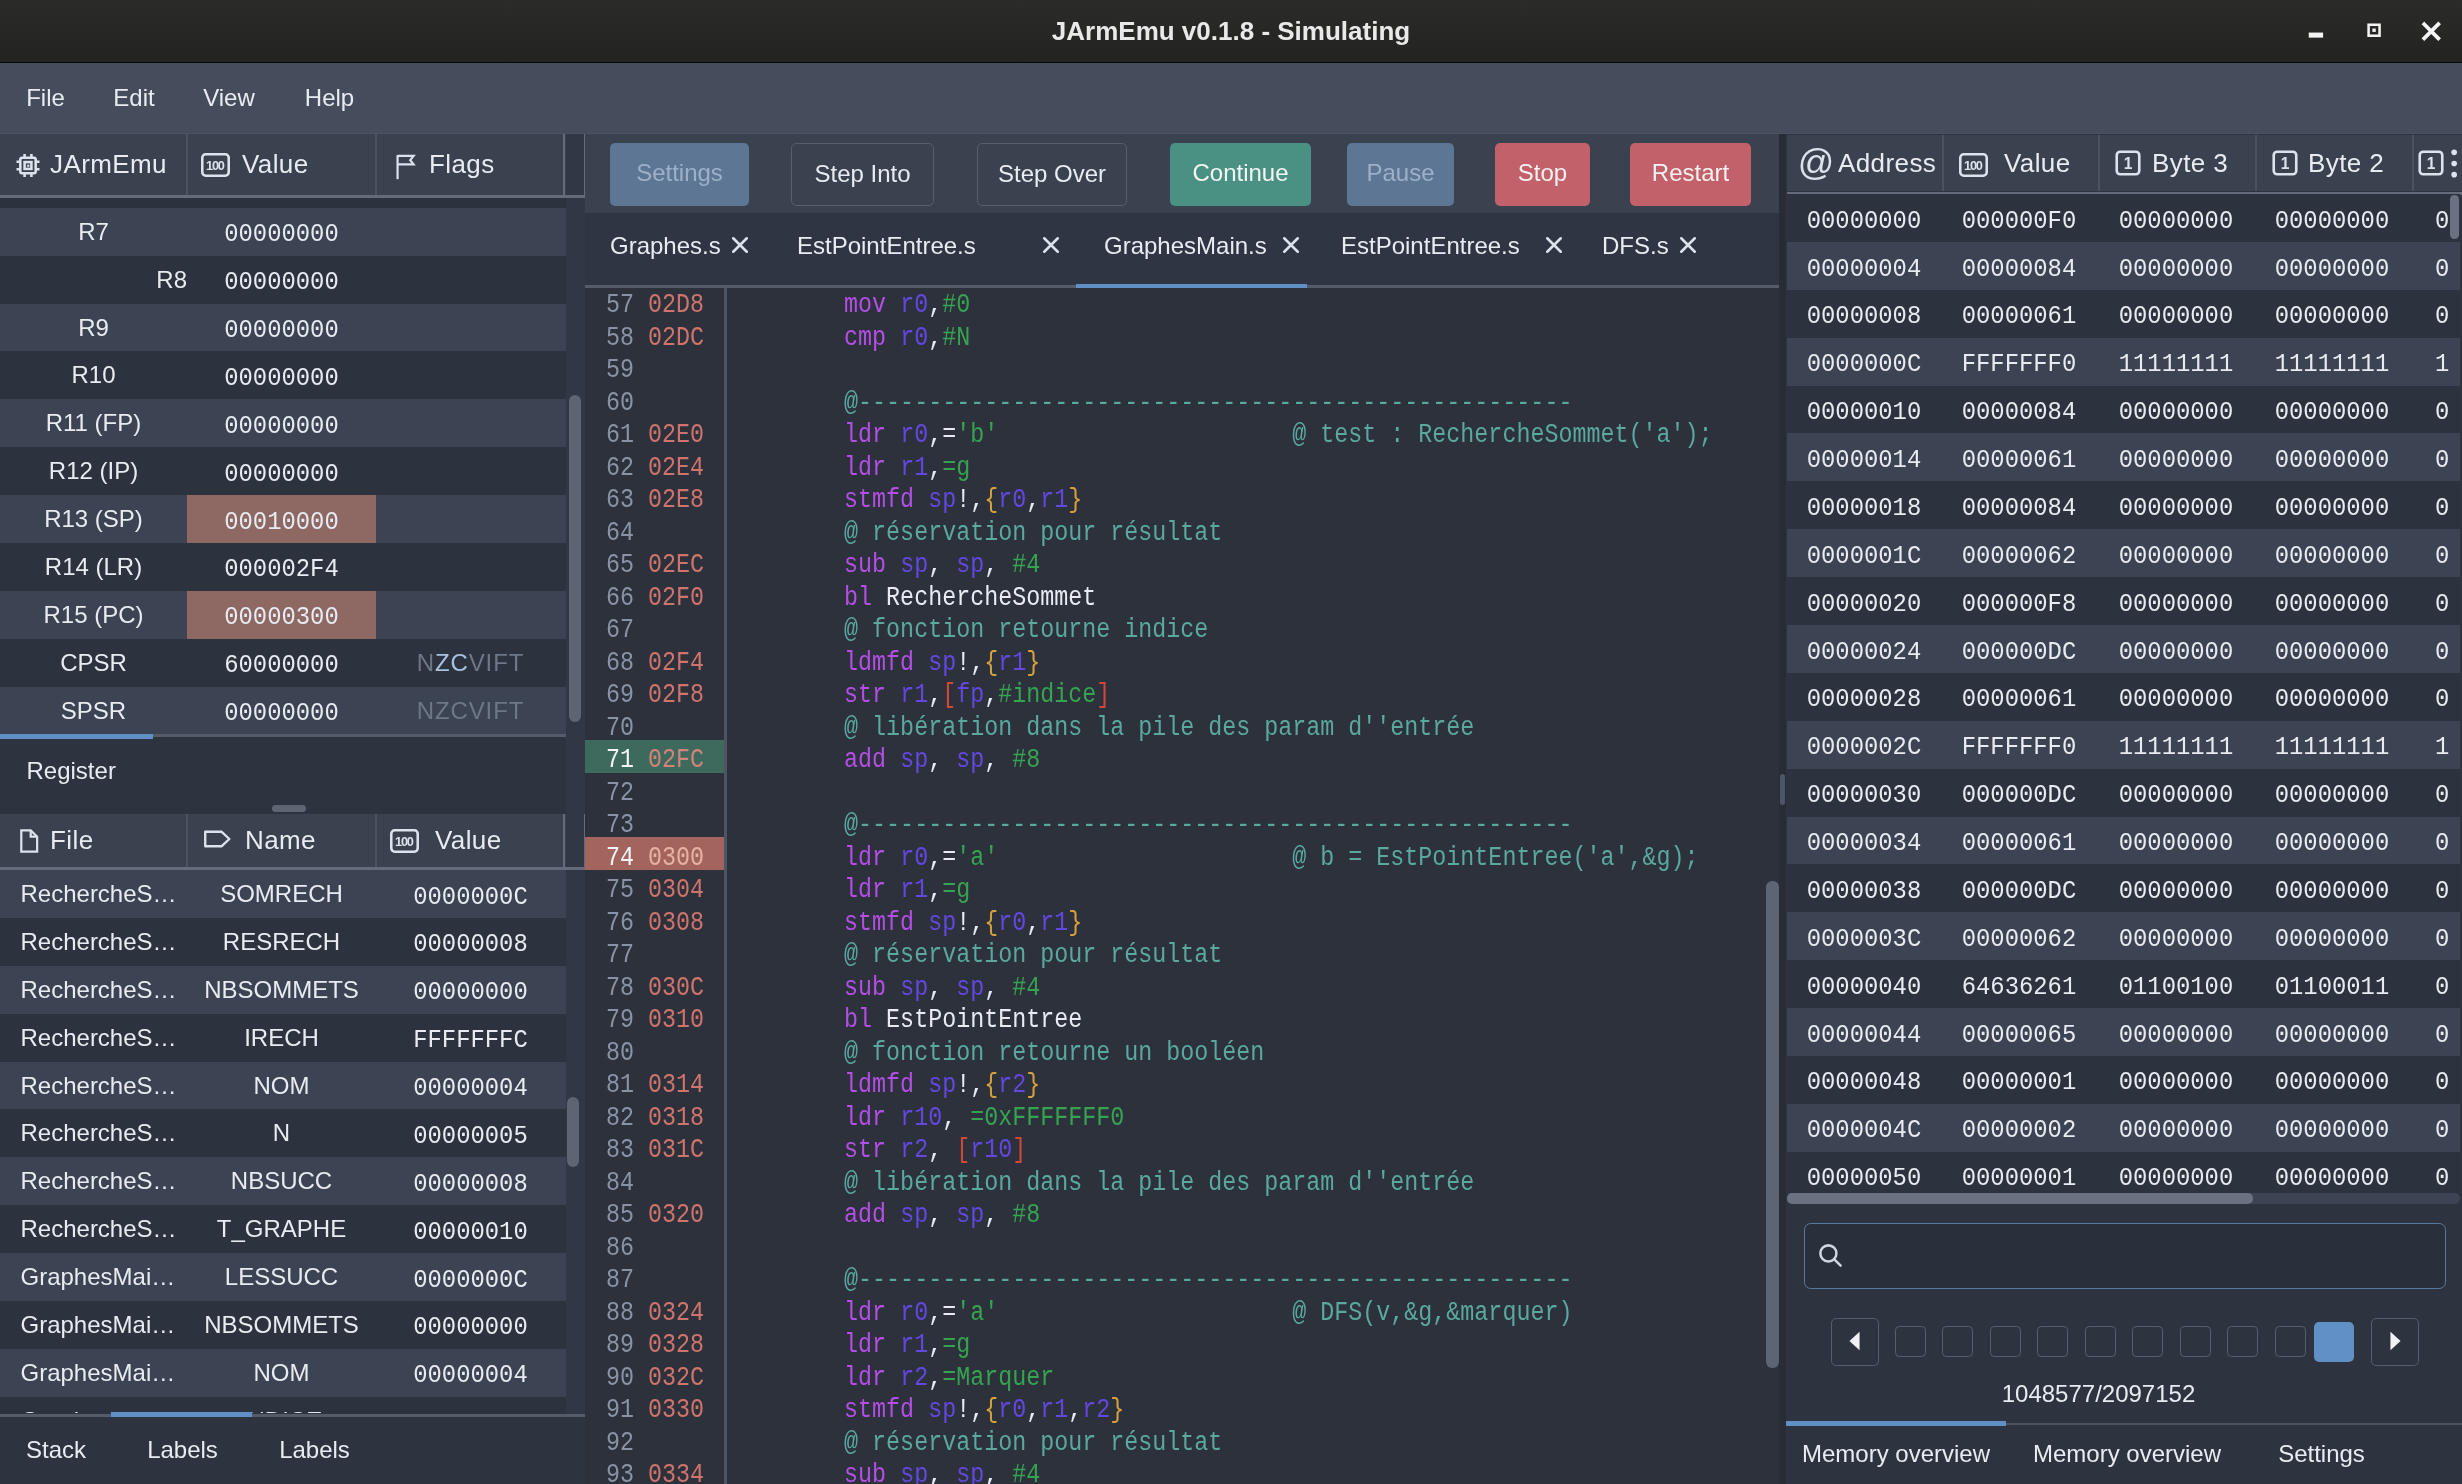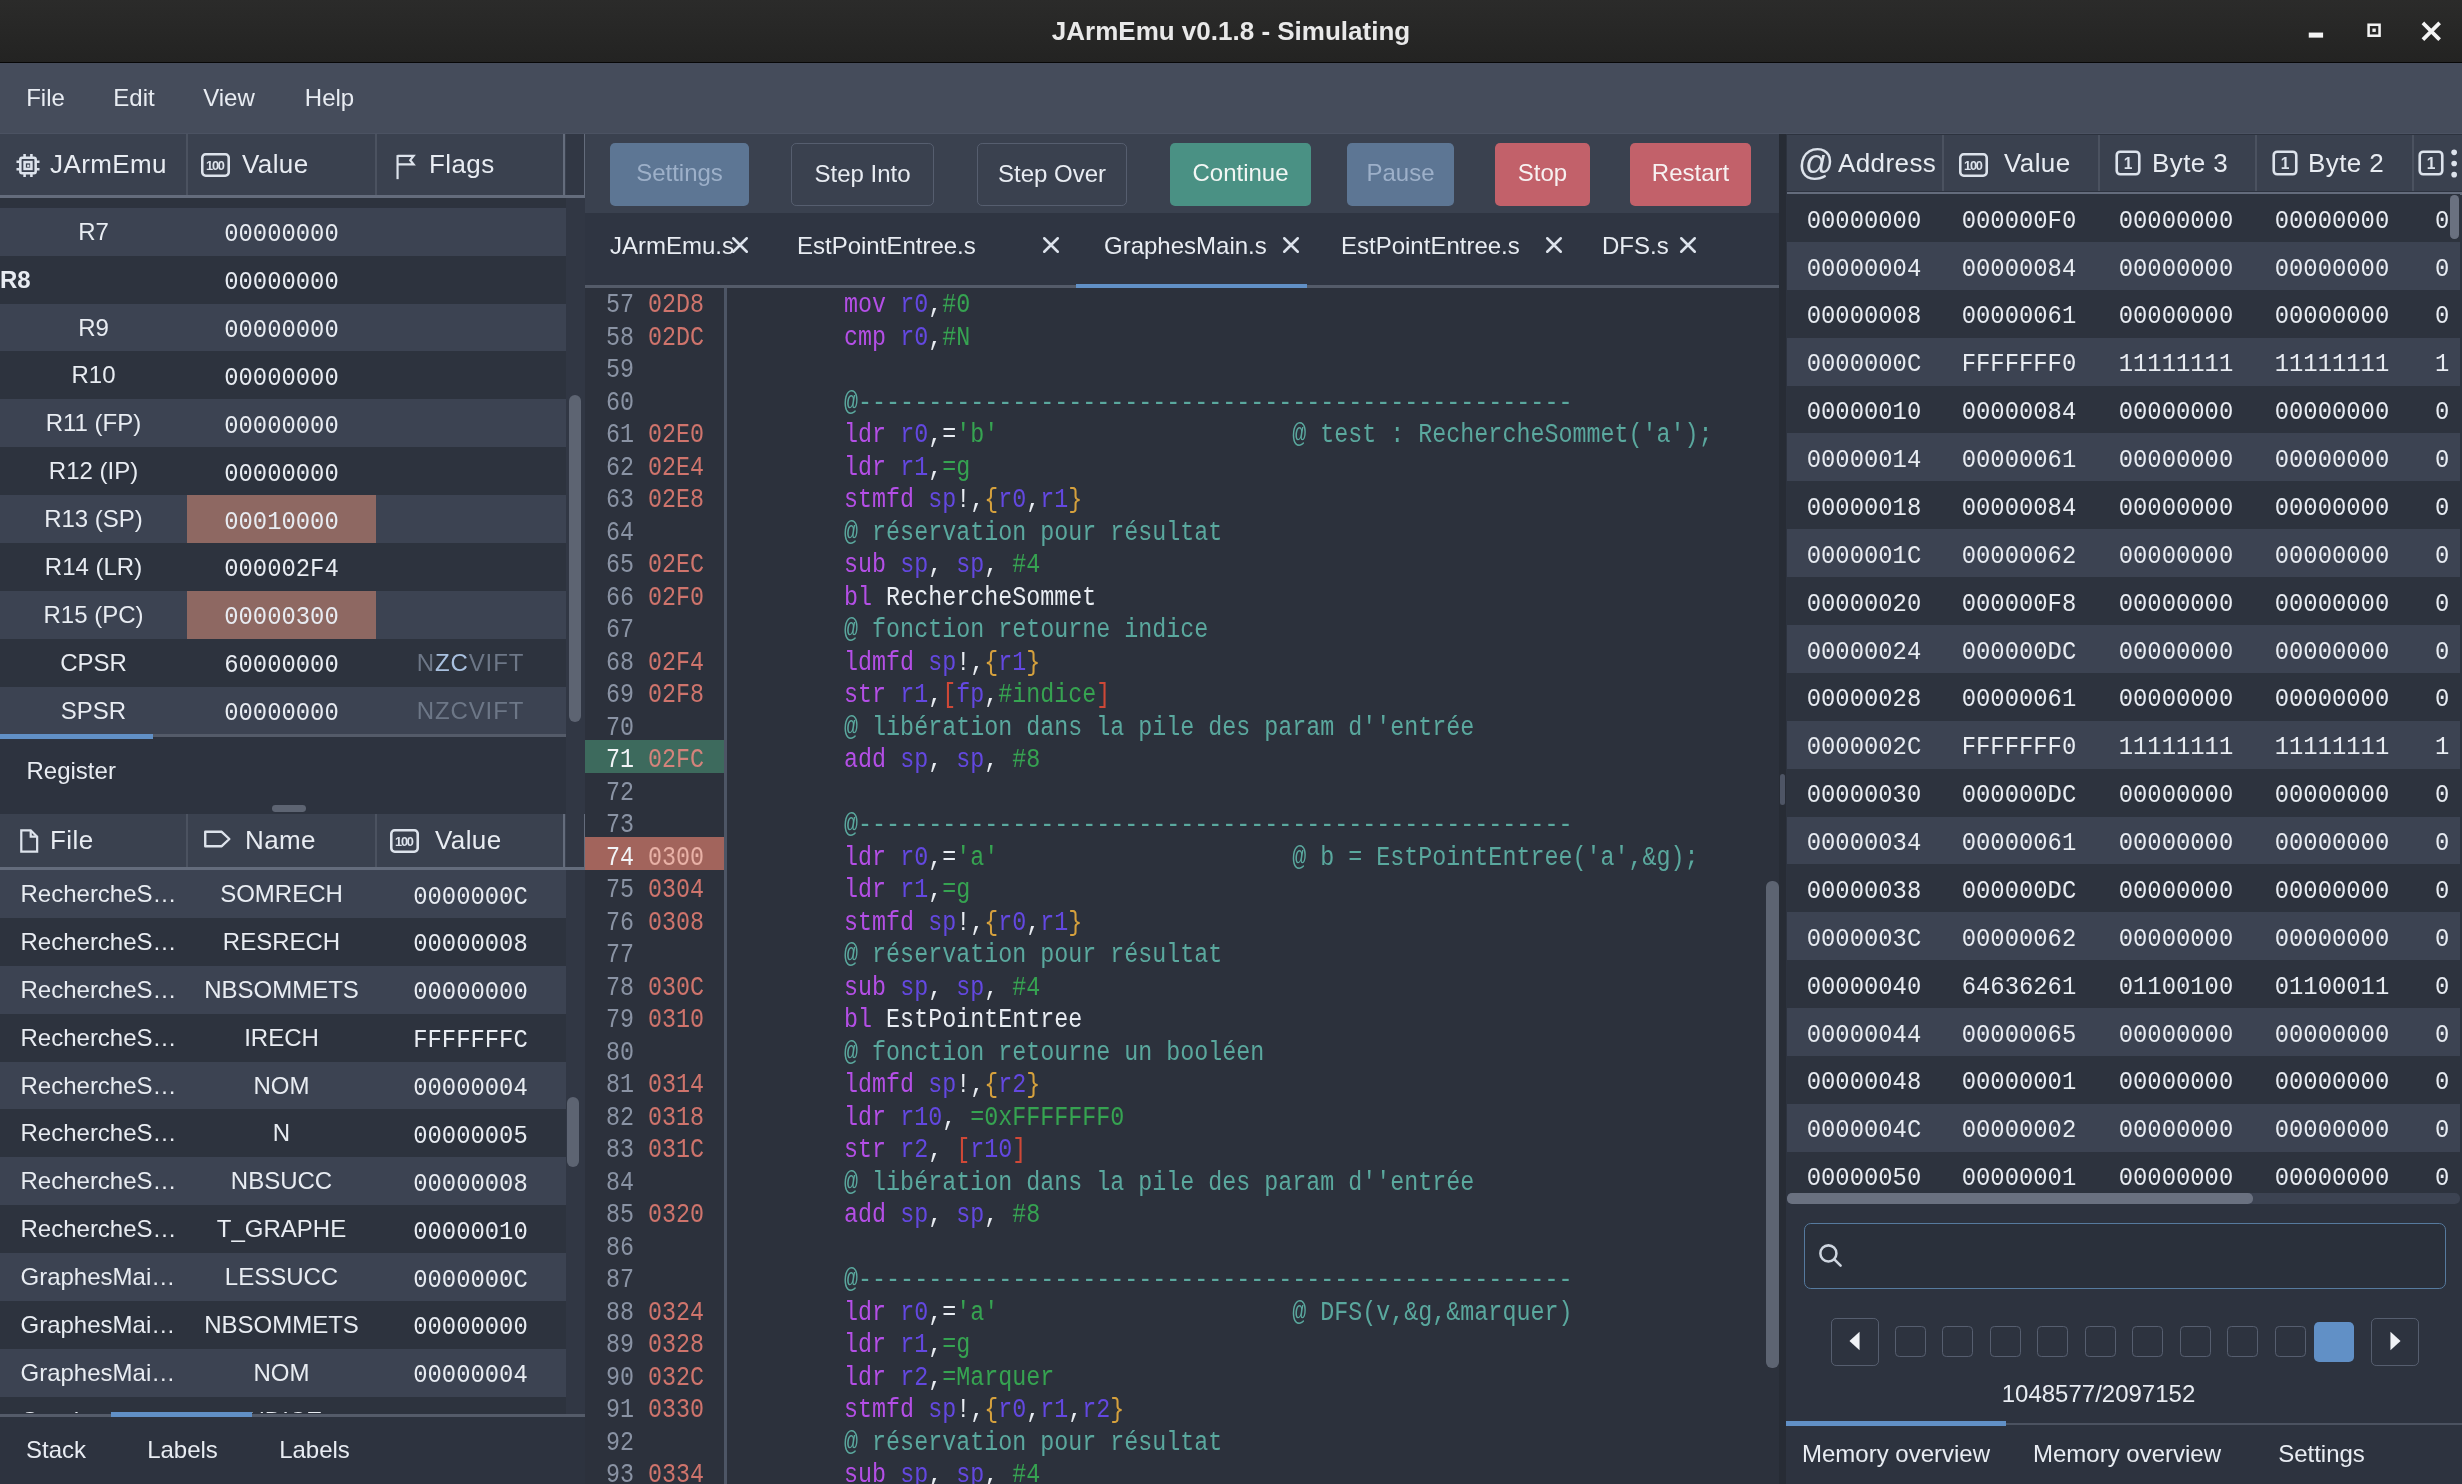--- a/index.html
+++ b/index.html
@@ -49,21 +49,21 @@
 <svg class="a" style="left:395px;top:153px" width="22" height="27" viewBox="0 0 26 32" fill="none" stroke="#dde3ec" stroke-width="2.6">
 <path d="M3 31V2.5"></path>
     <path d="M3 3.5H22L18 8.5L22 13.5H3"></path>
   </svg>
 <div class="a" style="left:429px;top:134px;width:103px;height:61px;line-height:61px;font-family:'Liberation Sans',sans-serif;font-size:26px;color:#e8ecf2;text-align:left;white-space:pre;letter-spacing:0.4px;">Flags</div>
 <div class="a" style="left:0px;top:198px;width:566px;height:8.5px;background:#2d333e;"></div>
 <div class="a" style="left:0px;top:208px;width:566px;height:48px;background:#3c4352;"></div>
 <div class="a" style="left:0px;top:208px;width:187px;height:48px;line-height:48px;font-family:'Liberation Sans',sans-serif;font-size:24px;color:#e8ecf2;text-align:center;white-space:pre;">R7</div>
 <div class="a" style="left:187px;top:210px;width:189px;height:48px;line-height:48px;font-family:'Liberation Mono',monospace;font-size:26.5px;color:#e8ecf2;text-align:center;white-space:pre;transform:scaleX(0.9);transform-origin:center center;">00000000</div>
 <div class="a" style="left:0px;top:256px;width:566px;height:48px;background:#2d333e;"></div>
-<div class="a" style="left:0px;top:256px;width:187px;height:48px;line-height:48px;font-family:'Liberation Sans',sans-serif;font-size:24px;color:#e8ecf2;text-align:left;white-space:pre;font-weight:bold;">R8</div>
+<div class="a" style="left:0px;top:256px;width:187px;height:48px;line-height:48px;font-family:'Liberation Sans',sans-serif;font-size:24px;color:#e8ecf2;text-align:right;white-space:pre;">R8</div>
 <div class="a" style="left:187px;top:258px;width:189px;height:48px;line-height:48px;font-family:'Liberation Mono',monospace;font-size:26.5px;color:#e8ecf2;text-align:center;white-space:pre;transform:scaleX(0.9);transform-origin:center center;">00000000</div>
 <div class="a" style="left:0px;top:304px;width:566px;height:48px;background:#3c4352;"></div>
 <div class="a" style="left:0px;top:304px;width:187px;height:48px;line-height:48px;font-family:'Liberation Sans',sans-serif;font-size:24px;color:#e8ecf2;text-align:center;white-space:pre;">R9</div>
 <div class="a" style="left:187px;top:306px;width:189px;height:48px;line-height:48px;font-family:'Liberation Mono',monospace;font-size:26.5px;color:#e8ecf2;text-align:center;white-space:pre;transform:scaleX(0.9);transform-origin:center center;">00000000</div>
 <div class="a" style="left:0px;top:351px;width:566px;height:48px;background:#2d333e;"></div>
 <div class="a" style="left:0px;top:351px;width:187px;height:48px;line-height:48px;font-family:'Liberation Sans',sans-serif;font-size:24px;color:#e8ecf2;text-align:center;white-space:pre;">R10</div>
 <div class="a" style="left:187px;top:354px;width:189px;height:48px;line-height:48px;font-family:'Liberation Mono',monospace;font-size:26.5px;color:#e8ecf2;text-align:center;white-space:pre;transform:scaleX(0.9);transform-origin:center center;">00000000</div>
 <div class="a" style="left:0px;top:399px;width:566px;height:48px;background:#3c4352;"></div>
 <div class="a" style="left:0px;top:399px;width:187px;height:48px;line-height:48px;font-family:'Liberation Sans',sans-serif;font-size:24px;color:#e8ecf2;text-align:center;white-space:pre;">R11 (FP)</div>
 <div class="a" style="left:187px;top:402px;width:189px;height:48px;line-height:48px;font-family:'Liberation Mono',monospace;font-size:26.5px;color:#e8ecf2;text-align:center;white-space:pre;transform:scaleX(0.9);transform-origin:center center;">00000000</div>
@@ -176,21 +176,21 @@
 <div class="a" style="left:585px;top:213px;width:1194px;height:72px;background:#2f3542;"></div>
 <div class="a" style="left:585px;top:285px;width:1194px;height:3.4px;background:#545b69;"></div>
 <div class="a" style="left:585px;top:288px;width:1194px;height:1196px;background:#2c313c;"></div>
 <div class="a" style="left:610px;top:143px;width:139px;height:63px;border-radius:5.1px;line-height:60px;font-size:24px;text-align:center;background:#5d7694;color:#9db0c9;">Settings</div>
 <div class="a" style="left:791px;top:143px;width:143px;height:63px;border-radius:5.1px;line-height:60px;font-size:24px;text-align:center;background:transparent;border:1.7px solid #565e6f;color:#e8ecf2;">Step Into</div>
 <div class="a" style="left:977px;top:143px;width:150px;height:63px;border-radius:5.1px;line-height:60px;font-size:24px;text-align:center;background:transparent;border:1.7px solid #565e6f;color:#e8ecf2;">Step Over</div>
 <div class="a" style="left:1170px;top:143px;width:141px;height:63px;border-radius:5.1px;line-height:60px;font-size:24px;text-align:center;background:#4a9184;color:#f2f6f4;">Continue</div>
 <div class="a" style="left:1347px;top:143px;width:107px;height:63px;border-radius:5.1px;line-height:60px;font-size:24px;text-align:center;background:#5d7694;color:#9db0c9;">Pause</div>
 <div class="a" style="left:1495px;top:143px;width:95px;height:63px;border-radius:5.1px;line-height:60px;font-size:24px;text-align:center;background:#c2616a;color:#f7f1f1;">Stop</div>
 <div class="a" style="left:1630px;top:143px;width:121px;height:63px;border-radius:5.1px;line-height:60px;font-size:24px;text-align:center;background:#c2616a;color:#f7f1f1;">Restart</div>
-<div class="a" style="left:610px;top:213px;width:342px;height:65px;line-height:65px;font-family:'Liberation Sans',sans-serif;font-size:24px;color:#e8ecf2;text-align:left;white-space:pre;">JArmEmu.s</div>
+<div class="a" style="left:610px;top:213px;width:342px;height:65px;line-height:65px;font-family:'Liberation Sans',sans-serif;font-size:24px;color:#e8ecf2;text-align:left;white-space:pre;">Graphes.s</div>
 <div class="a" style="left:797px;top:213px;width:342px;height:65px;line-height:65px;font-family:'Liberation Sans',sans-serif;font-size:24px;color:#e8ecf2;text-align:left;white-space:pre;">EstPointEntree.s</div>
 <div class="a" style="left:1104px;top:213px;width:342px;height:65px;line-height:65px;font-family:'Liberation Sans',sans-serif;font-size:24px;color:#e8ecf2;text-align:left;white-space:pre;">GraphesMain.s</div>
 <div class="a" style="left:1341px;top:213px;width:342px;height:65px;line-height:65px;font-family:'Liberation Sans',sans-serif;font-size:24px;color:#e8ecf2;text-align:left;white-space:pre;">EstPointEntree.s</div>
 <div class="a" style="left:1602px;top:213px;width:342px;height:65px;line-height:65px;font-family:'Liberation Sans',sans-serif;font-size:24px;color:#e8ecf2;text-align:left;white-space:pre;">DFS.s</div>
 <svg class="a" style="left:729px;top:234px" width="22" height="22" viewBox="0 0 26 26">
 <path d="M5 5 L21 21 M21 5 L5 21" stroke="#dde3ec" stroke-width="3" stroke-linecap="round"></path>
   </svg>
 <svg class="a" style="left:1040px;top:234px" width="22" height="22" viewBox="0 0 26 26">
 <path d="M5 5 L21 21 M21 5 L5 21" stroke="#dde3ec" stroke-width="3" stroke-linecap="round"></path>
   </svg>

